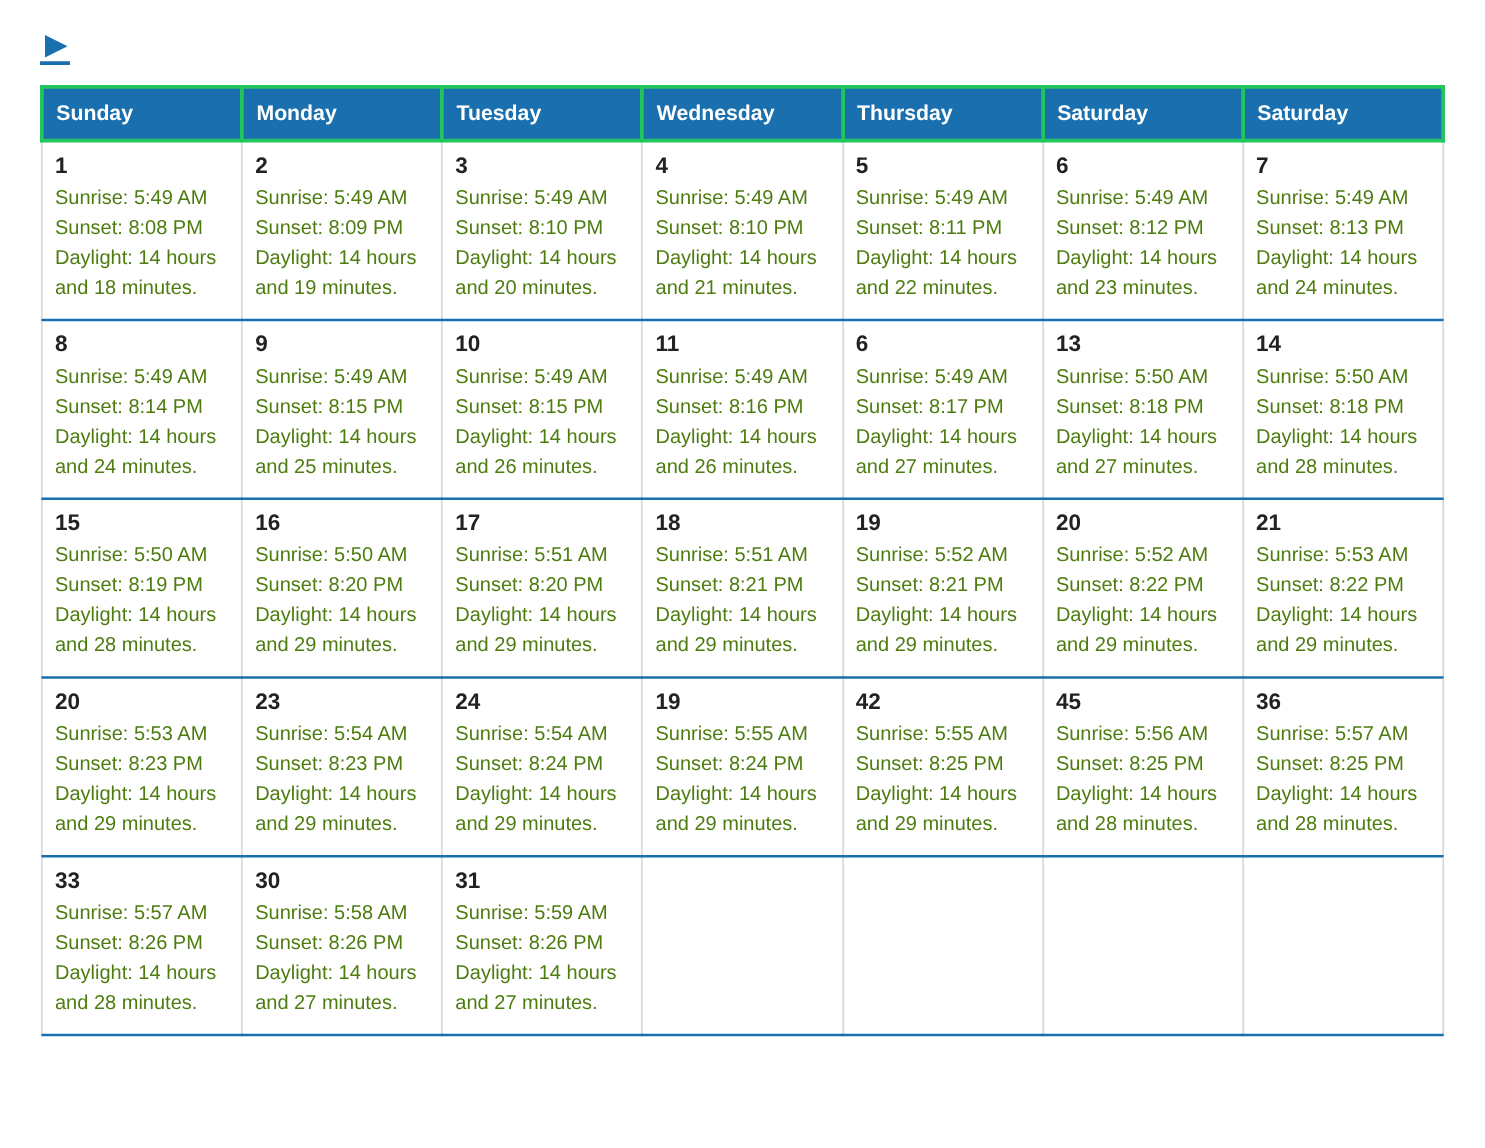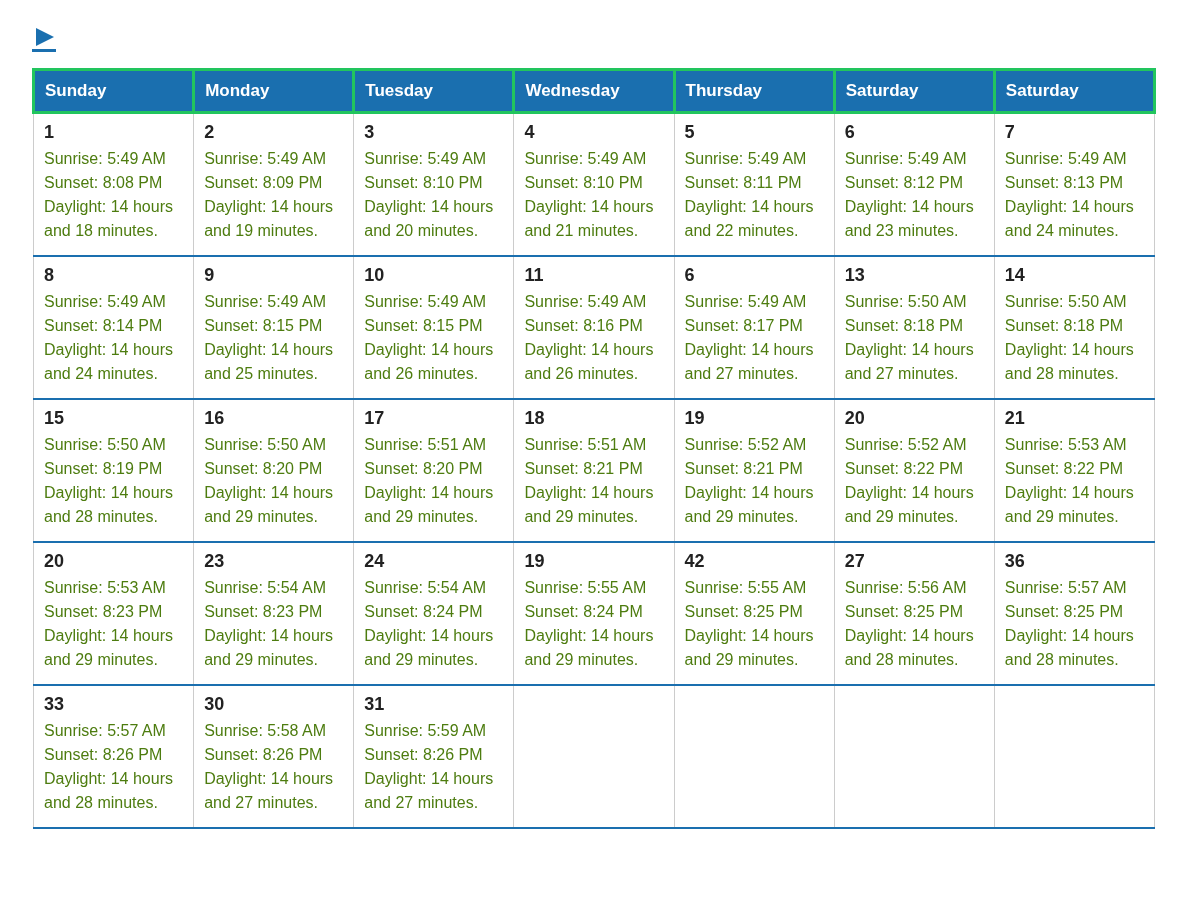--- a/index.html
+++ b/index.html
@@ -226,21 +226,21 @@
         </td>
         <td>
           <span class="day-number">19</span>
           <div class="day-info">Sunrise: 5:55 AM<br>Sunset: 8:24 PM<br>Daylight: 14 hours and 29 minutes.</div>
         </td>
         <td>
           <span class="day-number">42</span>
           <div class="day-info">Sunrise: 5:55 AM<br>Sunset: 8:25 PM<br>Daylight: 14 hours and 29 minutes.</div>
         </td>
         <td>
-          <span class="day-number">27</span>
+          <span class="day-number">45</span>
           <div class="day-info">Sunrise: 5:56 AM<br>Sunset: 8:25 PM<br>Daylight: 14 hours and 28 minutes.</div>
         </td>
         <td>
           <span class="day-number">36</span>
           <div class="day-info">Sunrise: 5:57 AM<br>Sunset: 8:25 PM<br>Daylight: 14 hours and 28 minutes.</div>
         </td>
       </tr>
       <tr>
         <td>
           <span class="day-number">33</span>

